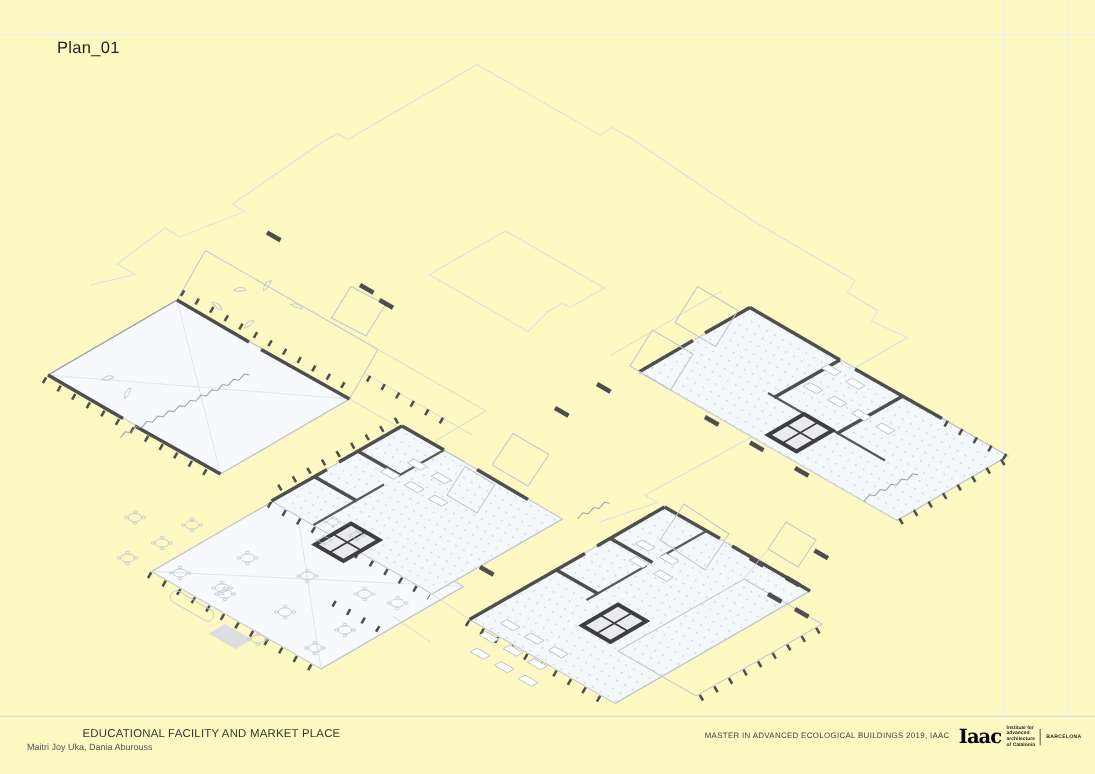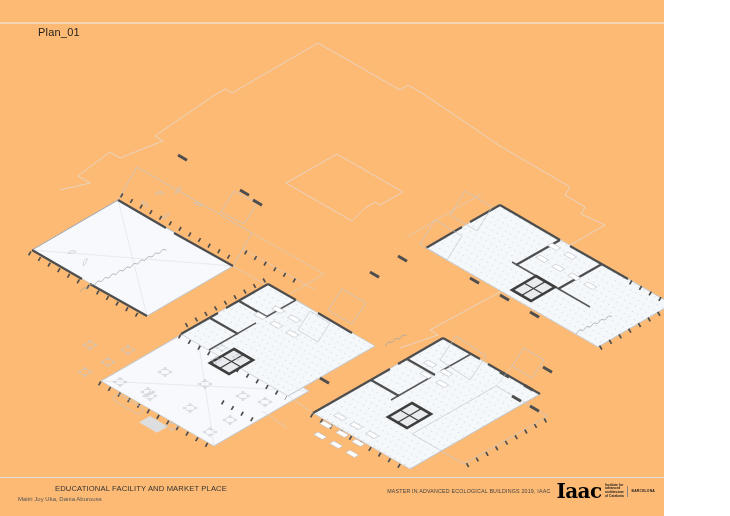--- a/index.html
+++ b/index.html
@@ -1,21 +1,21 @@
 <!DOCTYPE html>
 <html style="--ink: #1f1f1f; --wall: #4e4e4e; --core: #3e3e3e; --edge: #c2c7cd; --faint: #dcdfe3; --floor: #f7f9fc; --floor-dotted: #f5f8fb; --muted: #555555; --rule: #dedede; --grid: #f0f0f0;"><head>
 <meta charset="utf-8">
 <style>
   :root{
     --ink:#1f1f1f; --wall:#4e4e4e; --core:#3e3e3e; --edge:#c2c7cd;
     --faint:#dcdfe3; --floor:#f7f9fc; --floor-dotted:#f5f8fb;
     --muted:#555555; --rule:#dedede; --grid:#f0f0f0;
   }
   html,body{margin:0;padding:0;background:#fff;}
-  .page{position:relative;width:664px;height:516px;background:#fdba74;overflow:hidden;
+  .page{position:relative;width:730px;height:516px;background:#fef9c3;overflow:hidden;
         font-family:"Liberation Sans",sans-serif;}
   .plan-title{position:absolute;left:38px;top:26px;font-size:11px;color:var(--ink);
         font-weight:500;letter-spacing:.2px;}
   svg{position:absolute;left:0;top:0;}
 
   
   .floor{fill:var(--floor);stroke:var(--edge);stroke-width:.7;}
   .floord{fill:var(--floor-dotted);stroke:var(--edge);stroke-width:.7;}
   .edge{fill:none;stroke:var(--edge);stroke-width:.7;}
   .edge2{fill:none;stroke:#9aa0a7;stroke-width:.8;}
@@ -36,21 +36,21 @@
   .frule{stroke:var(--rule);stroke-width:1;}
 
   
   .footer-left{position:absolute;left:18px;top:484px;}
   .proj{font-size:7.6px;color:#333;letter-spacing:.15px;margin-left:37px;}
   .authors{font-size:6px;color:#555;margin-top:2.5px;}
   .footer-right{position:absolute;right:9px;top:481px;height:20px;
         display:flex;align-items:center;gap:6px;}
   .program{font-size:5.3px;color:#3f3f3f;letter-spacing:.2px;}
   .logo{display:flex;align-items:center;gap:3.5px;}
-  .wordmark{font-family:"DejaVu Serif",serif;font-weight:bold;font-size:20px;
+  .wordmark{font-family:"DejaVu Serif",serif;font-weight:bold;font-size:13px;
         color:#000;letter-spacing:-.6px;line-height:1;}
   .inst{font-size:3.3px;line-height:1.12;font-weight:bold;color:#222;}
   .vdiv{width:.6px;height:11px;background:#888;}
   .city{font-size:3.4px;font-weight:bold;color:#222;letter-spacing:.2px;}
 </style>
 </head>
 <body>
 
 <div class="page">
 

